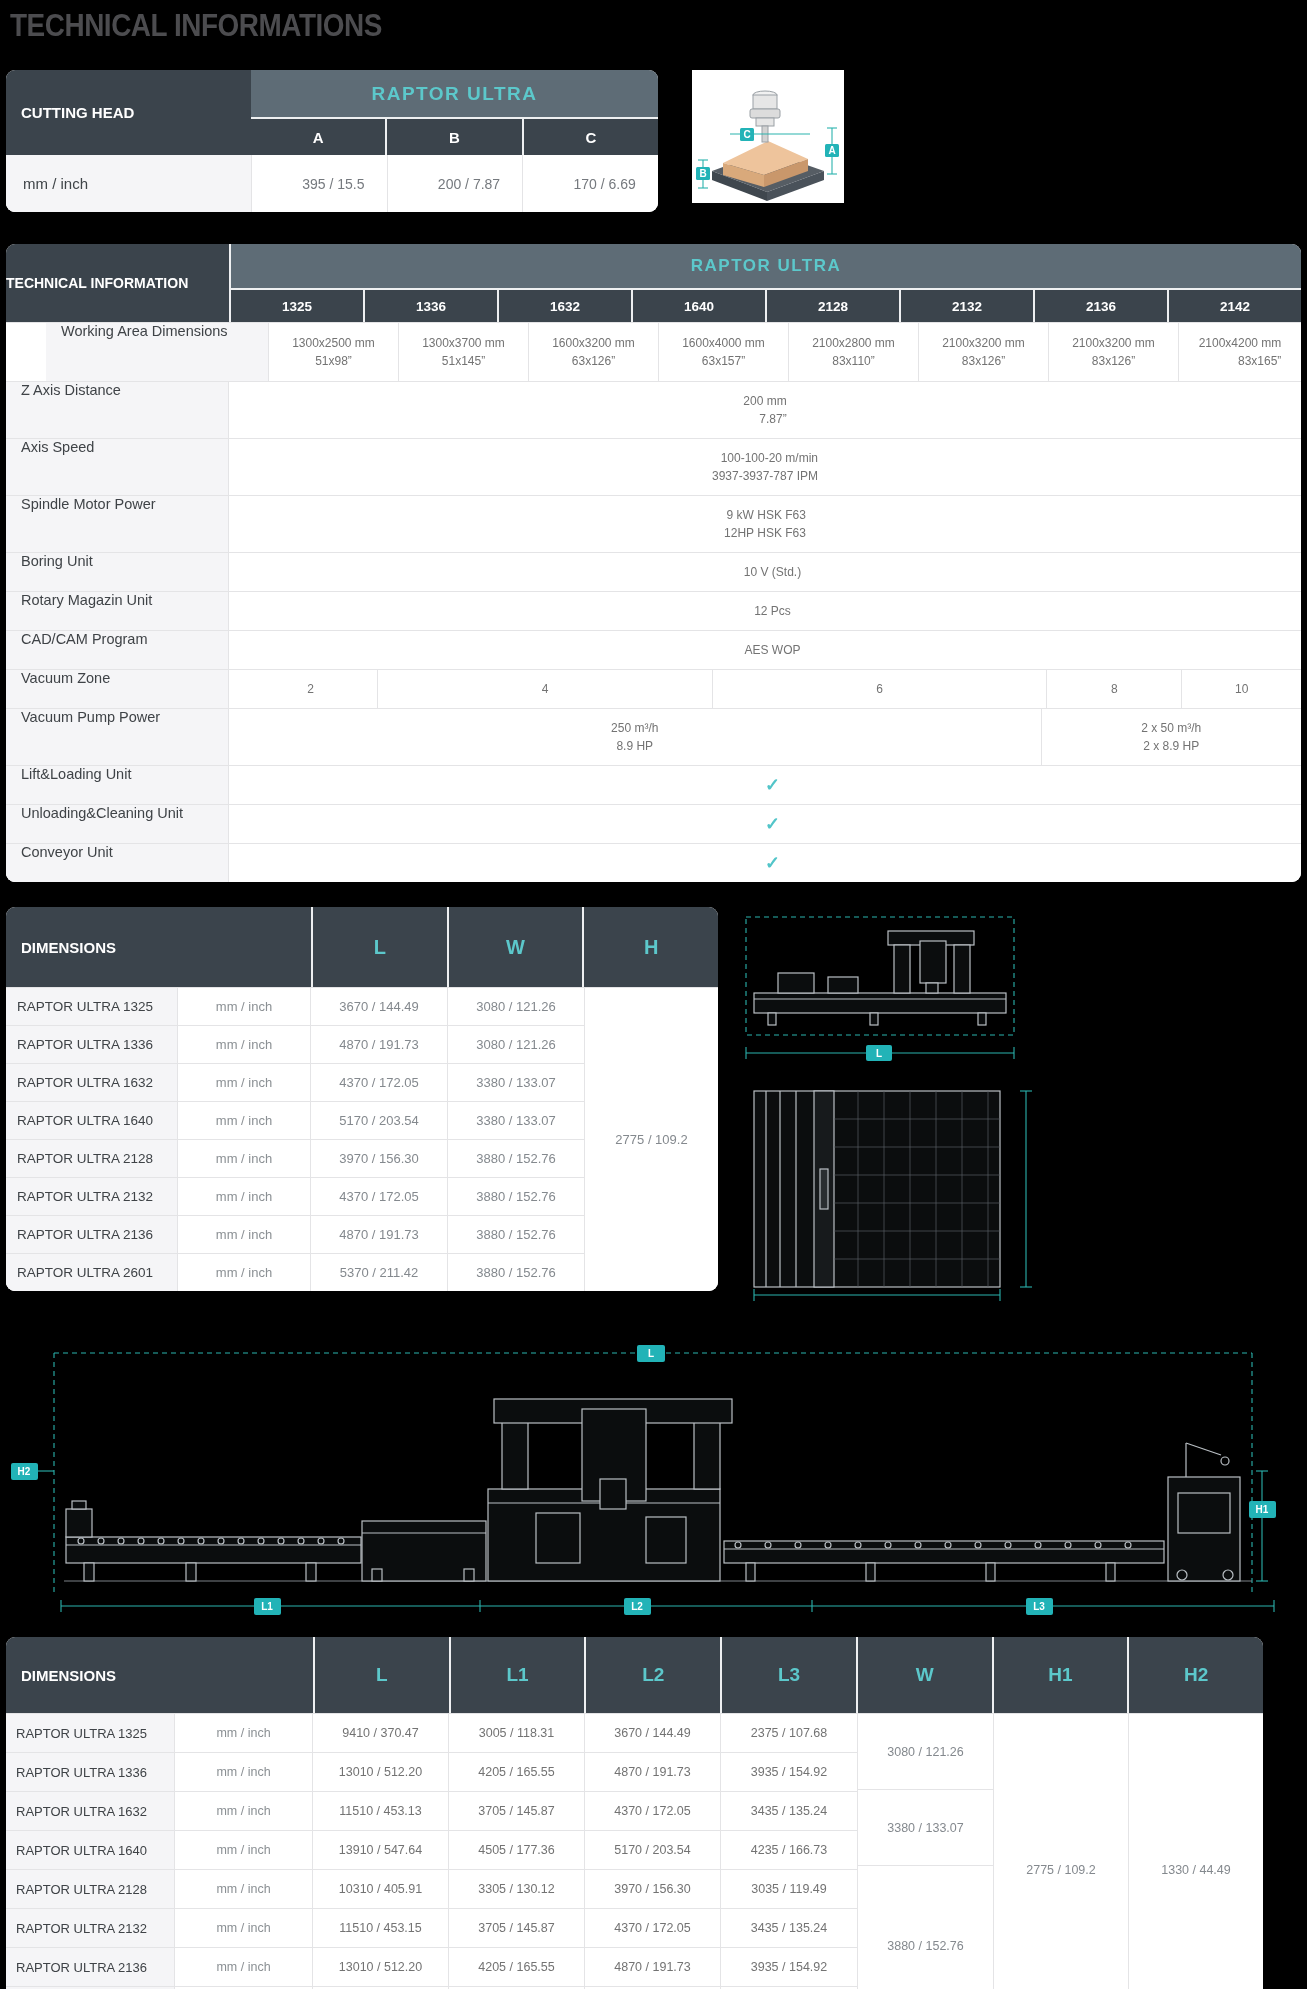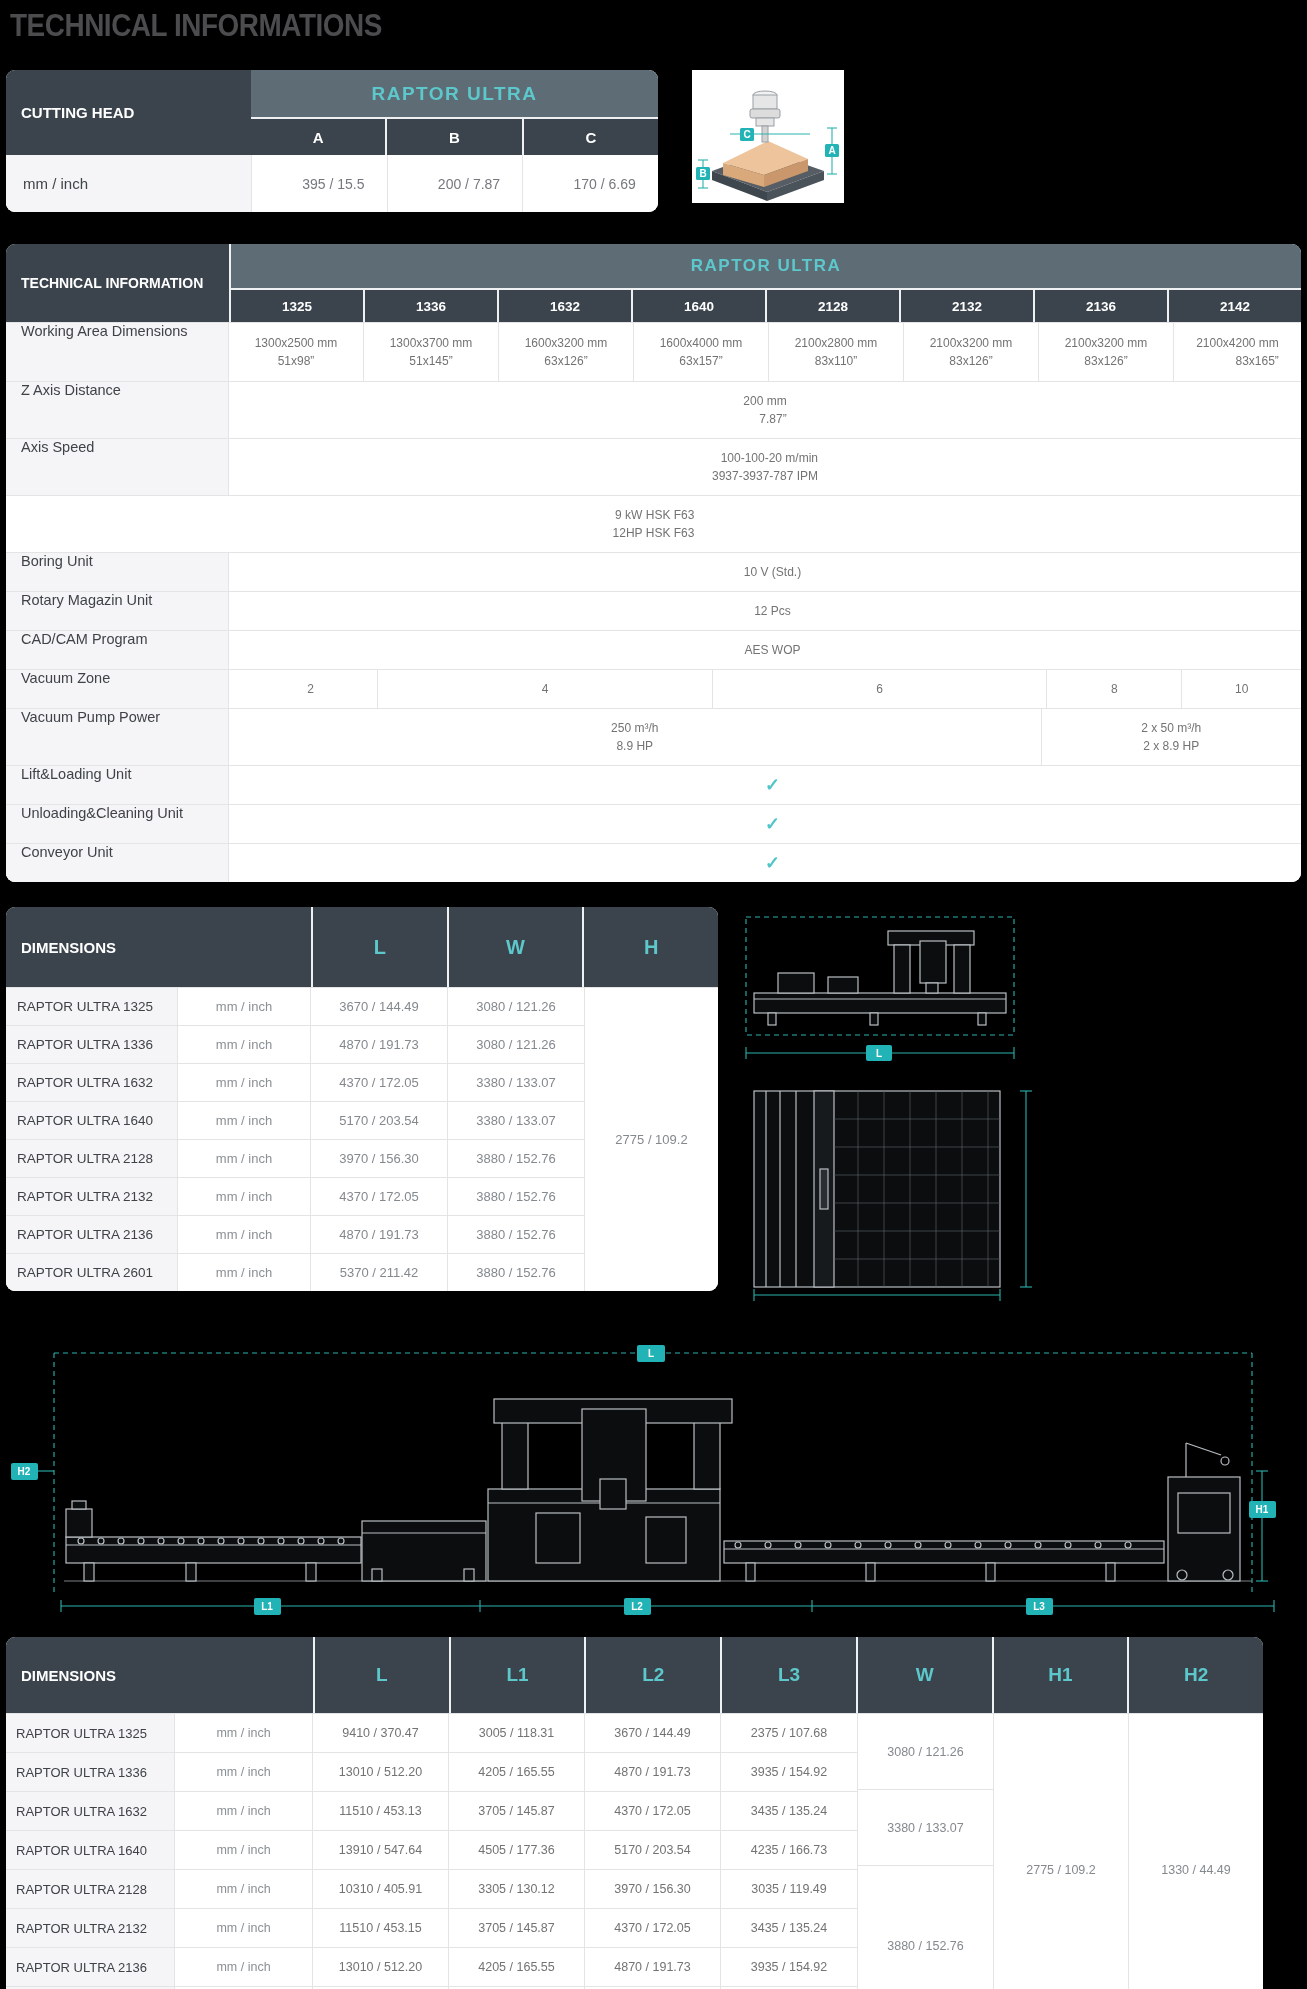--- a/index.html
+++ b/index.html
@@ -28,38 +28,38 @@
   .ch-col{flex:1;color:#fff;font-weight:bold;font-size:15px;}
   .ch-col + .ch-col{border-left:2px solid #eef0f1;}
   .ch-body{display:flex;height:57px;background:#fff;}
   .ch-unit{width:245px;background:#f5f5f7;color:#3f4448;font-size:15px;padding-left:17px;box-sizing:border-box;}
   .ch-vals{flex:1;display:flex;}
   .ch-val{flex:1;color:#75797e;font-size:14px;border-left:1px solid #e4e4e6;padding-left:28px;}
   .ch-fig{width:152px;height:133px;background:#fff;margin-left:34px;}
   
   .tech{margin:32px 6px 0;width:1295px;}
   .te-head{display:flex;height:78px;}
-  .te-title{width:223px;font-weight:bold;font-size:14px;padding-left:15px;box-sizing:border-box;}
+  .te-title{width:223px;font-weight:bold;font-size:14px;box-sizing:border-box;}
   .te-right{flex:1;display:flex;flex-direction:column;border-left:2px solid #eef0f1;}
   .te-brand{height:44px;background:#5e6c76;color:#5cc8cb;font-weight:bold;font-size:17px;letter-spacing:1.5px;}
   .te-models{flex:1;display:flex;background:#3b444c;border-top:2px solid #eef0f1;}
   .te-model{flex:1;color:#fff;font-weight:bold;font-size:13.5px;}
   .te-model + .te-model{border-left:2px solid #eef0f1;}
   .tr{display:flex;border-top:1px solid #e4e4e6;background:#fff;}
   .tr-label{width:223px;background:#f5f5f7;color:#3f4347;font-size:14.5px;padding-left:15px;
             box-sizing:border-box;border-right:1px solid #e4e4e6;}
   .tr-vals{flex:1;display:flex;}
   .tv{display:flex;align-items:center;justify-content:center;text-align:center;
       color:#737373;font-size:12px;line-height:1.5;white-space:pre-line;}
   .tv + .tv{border-left:1px solid #e4e4e6;}
   .grow{flex:1;text-align:right;}
   .col8{flex:0 0 12.5%;}
   .vz-a{flex:0 0 12.6%;} .vz-b{flex:0 0 31.6%;} .vz-c{flex:0 0 31.5%;} .vz-d{flex:0 0 12.7%;} .vz-e{flex:1;}
   .vp-a{flex:0 0 75.7%;} .vp-b{flex:1;}
-  .h58{height:58px;} .h56{height:56px;} .h38{height:38px;gap:15px;}
+  .h58{height:58px;padding-left:40px;} .h56{height:56px;} .h38{height:38px;gap:15px;}
   .check{color:#52c5c9;font-size:18px;font-weight:bold;}
   
   .sec3{display:flex;margin:25px 6px 0;align-items:flex-start;}
   .dim1{width:712px;}
   .d1-head{display:flex;height:80px;background:#3b444c;}
   .d1-title{width:305px;color:#fff;font-weight:bold;font-size:15px;padding-left:15px;box-sizing:border-box;}
   .d1-col{flex:1;color:#5cc8cb;font-weight:bold;font-size:20px;border-left:2px solid #eef0f1;}
   .d1-body{display:flex;background:#fff;}
   .d1-left{width:578px;}
   .d1-row{display:flex;height:37px;border-top:1px solid #e4e4e6;}
@@ -225,20 +225,21 @@
 
   <div class="tr h56">
     <div class="tr-label">Axis Speed</div>
     <div class="tr-vals">
         <div class="tv grow">100-100-20 m/min
 3937-3937-787 IPM</div>
       </div>
   </div>
 
   <div class="tr h56">
+    <div class="tr-label">Spindle Motor Power</div>
     <div class="tr-vals">
         <div class="tv grow">9 kW HSK F63
 12HP HSK F63</div>
       </div>
   </div>
 
   <div class="tr h38">
     <div class="tr-label">Boring Unit</div>
     <div class="tr-vals">
         <div class="tv grow">10 V (Std.)</div>

